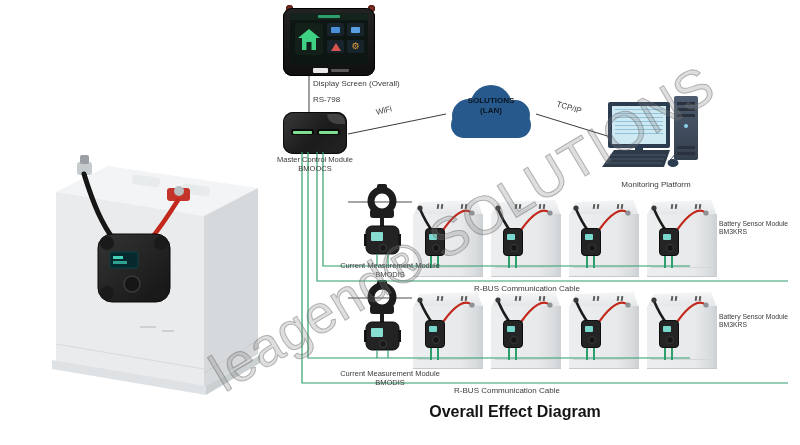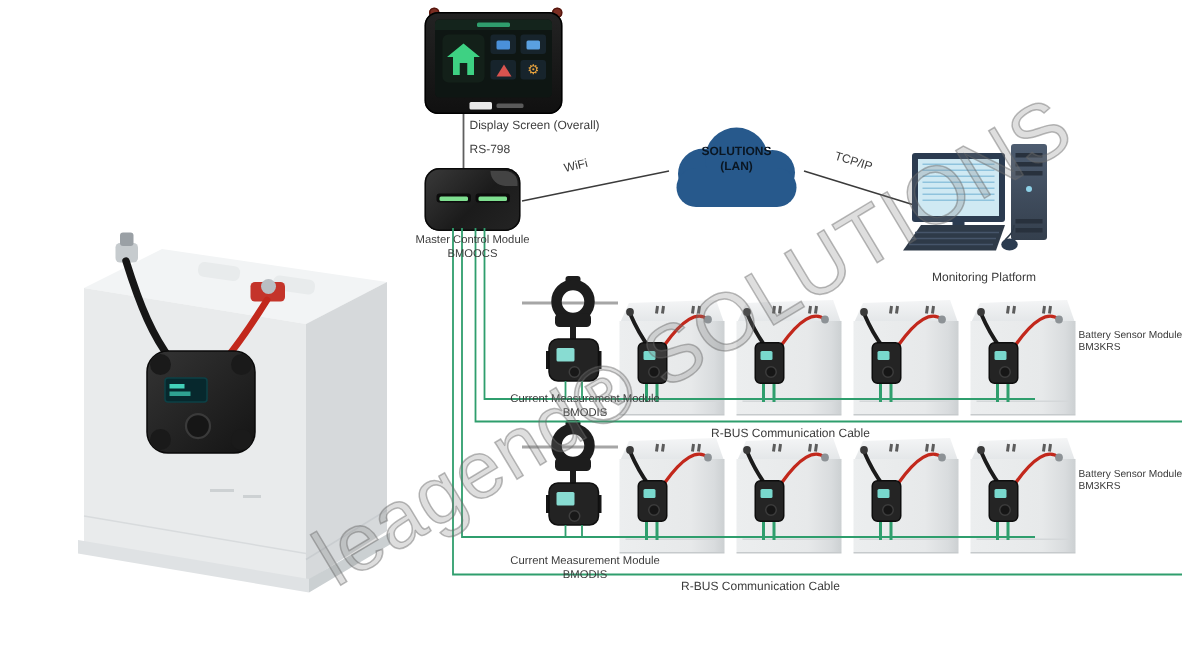--- a/index.html
+++ b/index.html
@@ -458,16 +458,17 @@
   <div class="lbl center two-line" style="left:315px;top:369px;width:150px;font-size:7.5px;z-index:4">
     <div>Current Measurement Module</div>
     <div>BMODIS</div>
   </div>
   <div class="lbl center" style="left:407px;top:386px;width:200px;z-index:4">R-BUS Communication Cable</div>
   <div class="lbl two-line" style="left:719px;top:313px;width:80px;font-size:6.8px;z-index:4">
     <div>Battery Sensor Module</div>
     <div>BM3KRS</div>
   </div>
 
+  <div class="title" style="left:395px;top:403px;width:240px;z-index:4">Overall Effect Diagram</div>
 
   <div class="watermark" style="z-index:5">leagend® SOLUTIONS</div>
 
 </div>
 
 </body></html>

